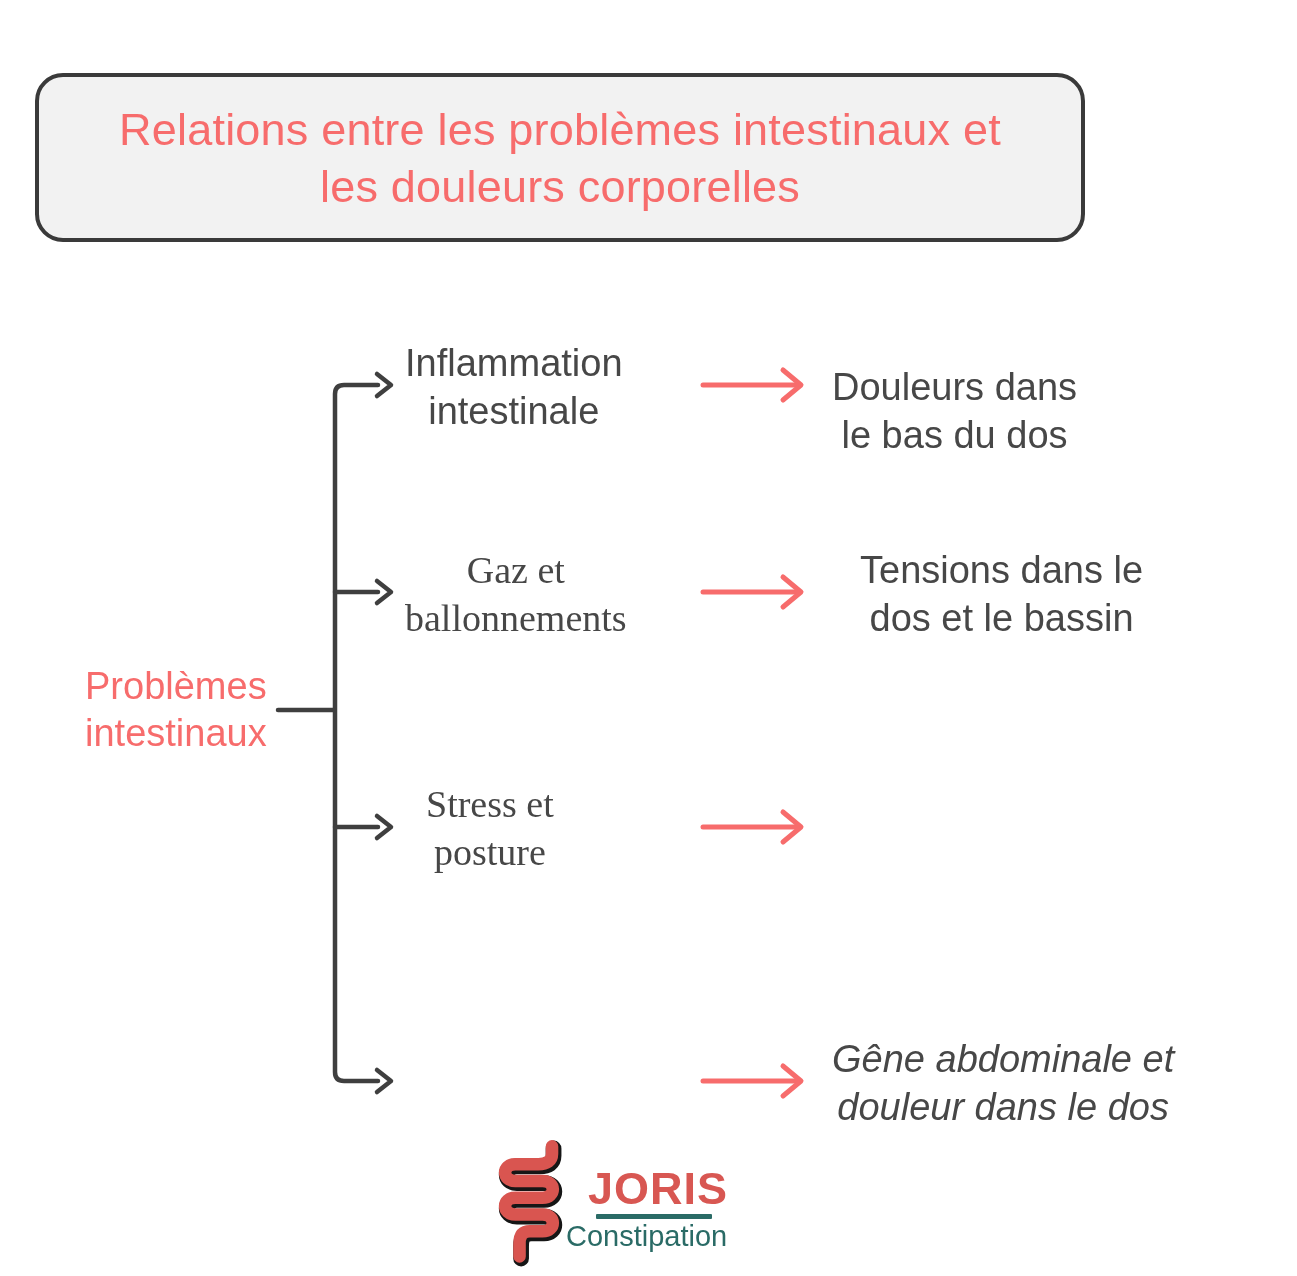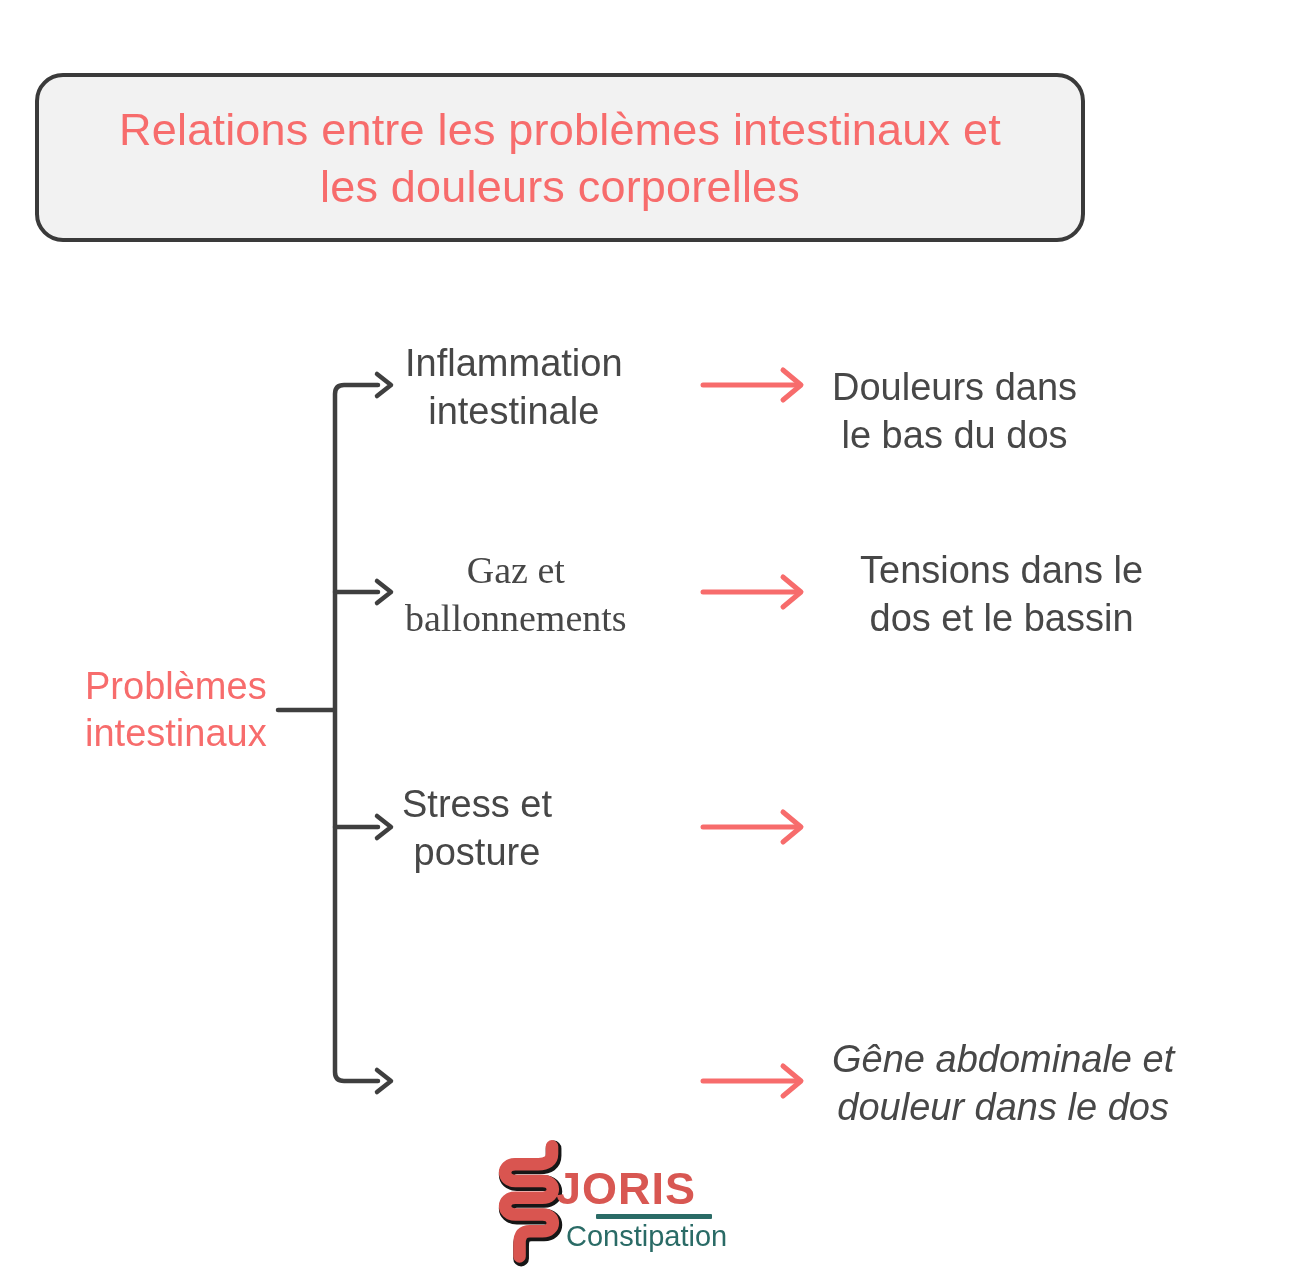--- a/index.html
+++ b/index.html
@@ -40,21 +40,21 @@
     text-align:center;
   }
   .label.accent{
     color:#f76c6c;font-weight:500;line-height:47px;
   }
 
   
   .logo{position:absolute;left:488px;top:1136px;width:250px;height:140px;}
   .logo .intestine{position:absolute;left:0;top:2px;}
   .logo .brand{
-    position:absolute;left:68px;top:30px;
+    position:absolute;left:100px;top:30px;
     color:#d85752;font-size:45px;font-weight:700;
     line-height:45px;letter-spacing:1px;
   }
   .logo .brand-underline{
     position:absolute;left:108px;top:78px;
     width:116px;height:5px;background:#2a6b66;border-radius:1px;
   }
   .logo .subtitle{
     position:absolute;left:78px;top:83px;
     color:#2a6b66;font-size:29px;line-height:34px;font-weight:400;
@@ -93,21 +93,21 @@
     </g>
   </svg>
 
   <div class="label accent" style="left:55px;top:663px;margin-left:30px;">Problèmes
 intestinaux</div>
 
   <div class="label" style="left:405px;top:339px;">Inflammation
 intestinale</div>
   <div class="label" style="left:405px;top:546px;font-family:Liberation Serif, serif;">Gaz et
 ballonnements</div>
-  <div class="label" style="left:402px;top:780px;">Stress et
+  <div class="label" style="left:426px;top:780px;font-family:Liberation Serif, serif;">Stress et
 posture</div>
 
   <div class="label" style="left:832px;top:339px;margin-top:24px;">Douleurs dans
 le bas du dos</div>
   <div class="label" style="left:860px;top:546px;">Tensions dans le
 dos et le bassin</div>
   <div class="label" style="left:832px;top:1035px;font-style:italic;">Gêne abdominale et
 douleur dans le dos</div>
 
   <div class="logo">

